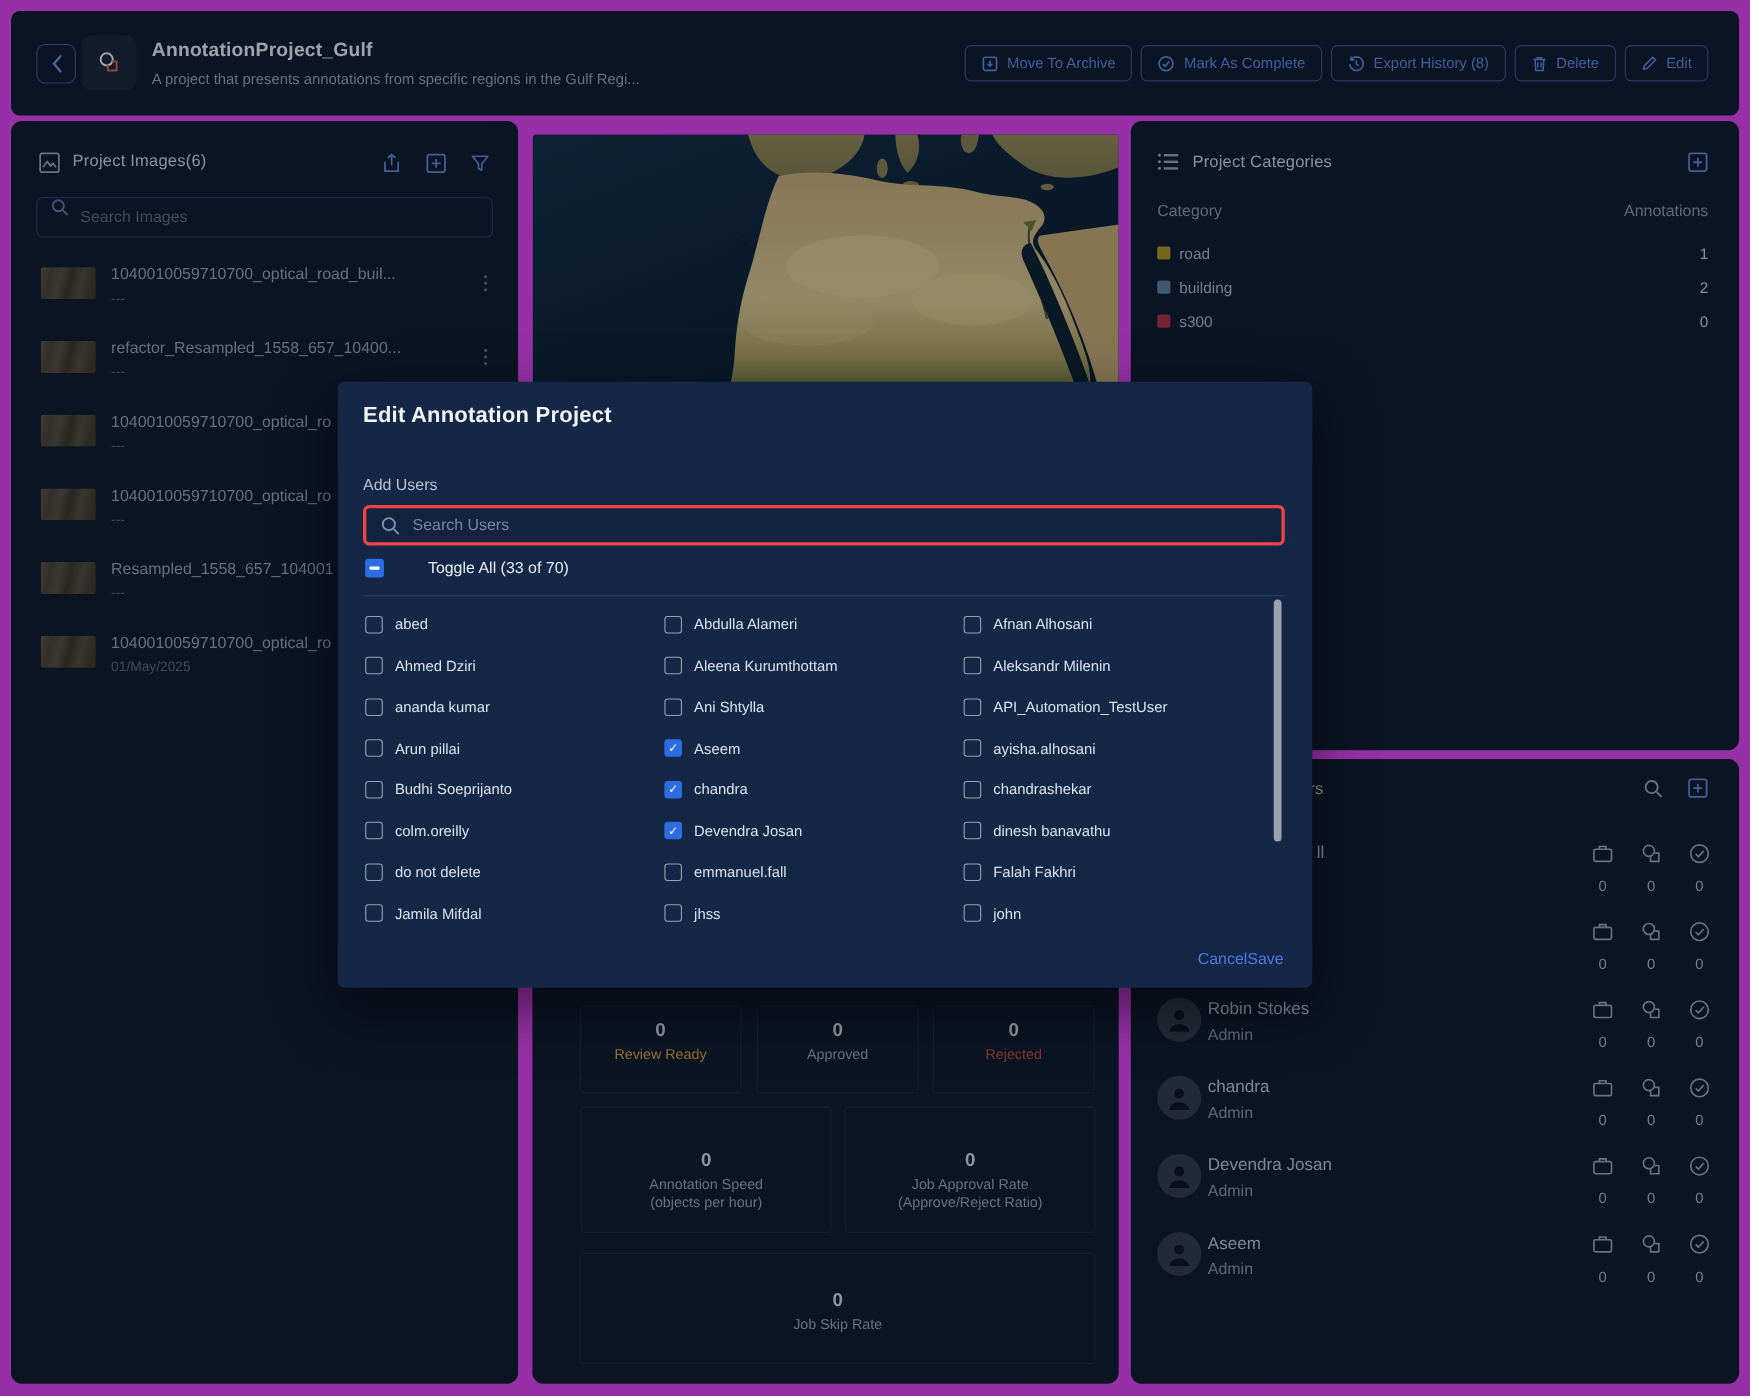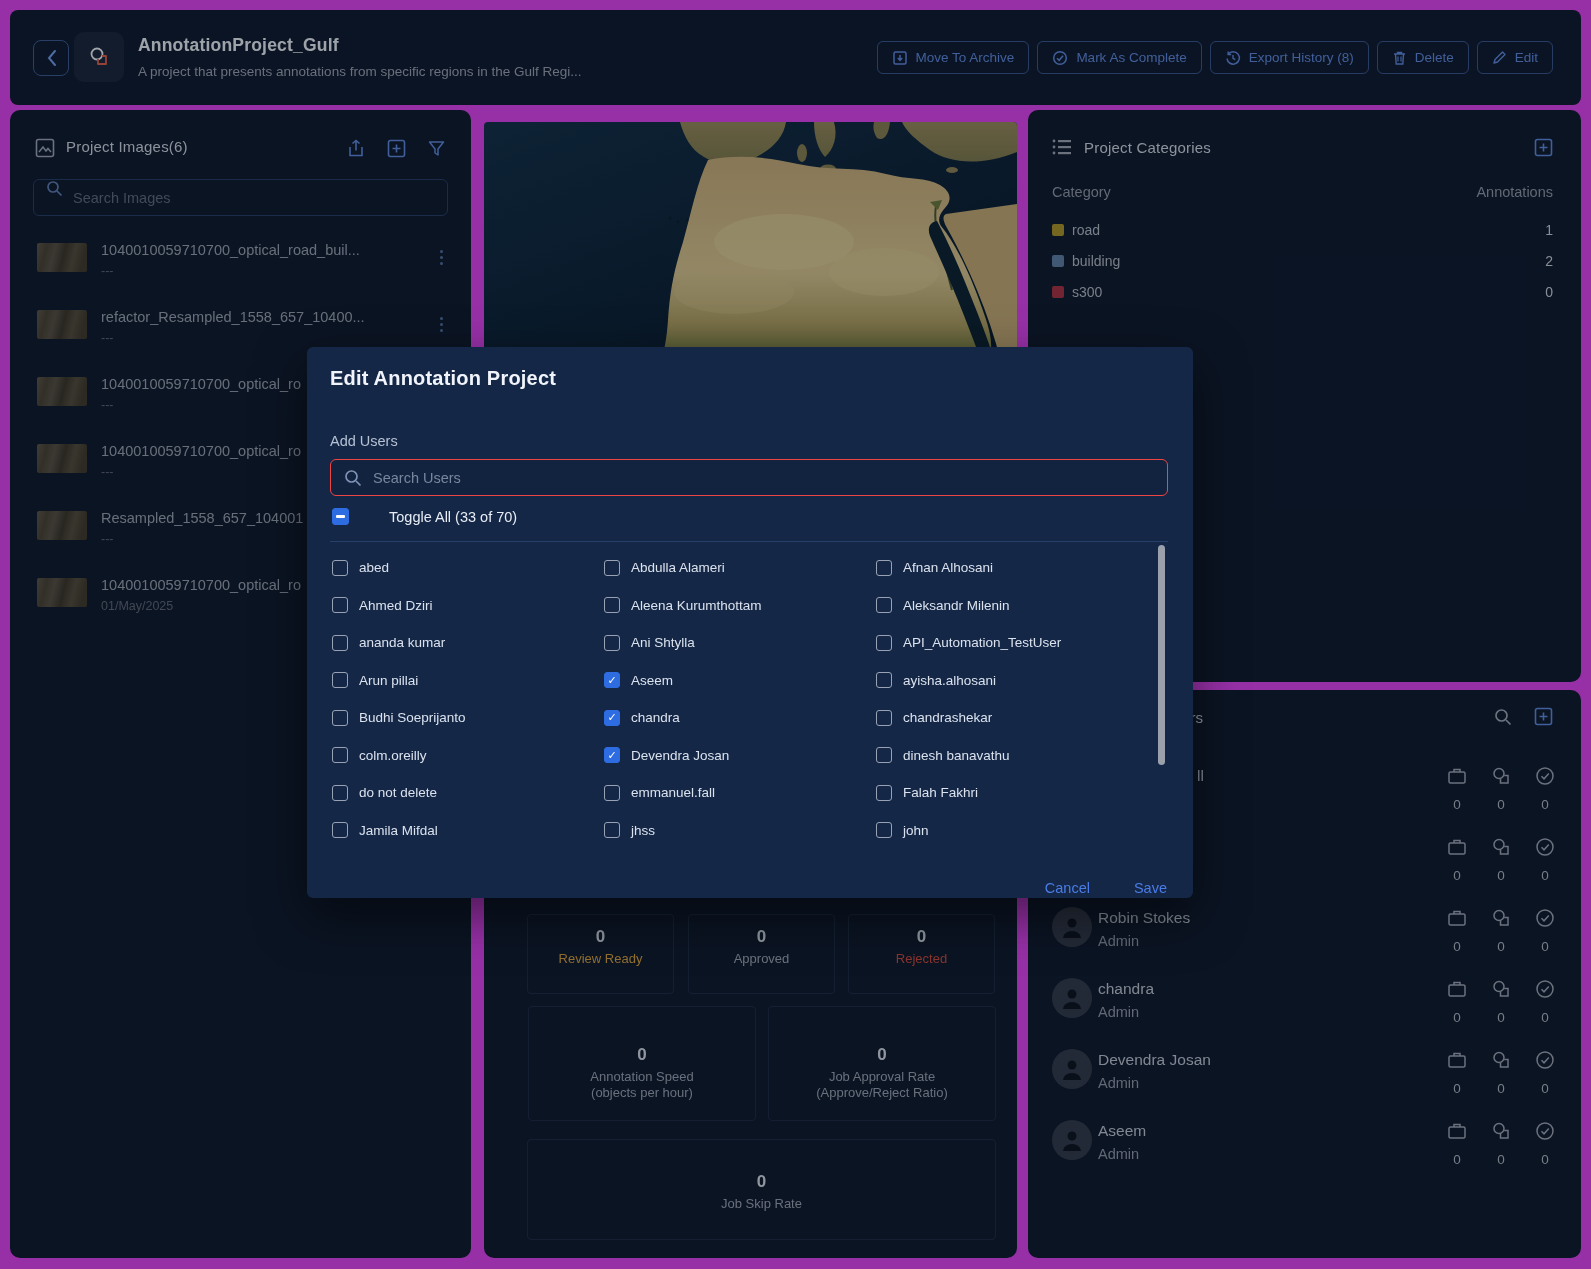--- a/index.html
+++ b/index.html
@@ -77,38 +77,38 @@
   .ustats { position:absolute; right:24px; top:8px; display:flex; gap:20px; }
   .ustat { width:24px; text-align:center; }
   .ustat .n { font-size:13.5px; color:#aab3c1; margin-top:6px; }
 
   
   .overlay { position:absolute; inset:0; background:rgba(0,0,0,.30); z-index:40; }
   .modal { position:absolute; left:307px; top:347px; width:886px; height:551px; background:#142746; border-radius:6px;
            z-index:50; box-shadow:0 18px 50px rgba(0,0,0,.5); }
   .m-title { position:absolute; left:23px; top:20px; font-size:20px; font-weight:bold; color:#f1f4fa; letter-spacing:.2px; }
   .m-addusers { position:absolute; left:23px; top:86px; font-size:14.5px; color:#b6c1d3; }
-  .m-search { position:absolute; left:23px; top:112px; width:838px; height:37px; border:1px solid #ef4444; border-radius:6px;
+  .m-search { position:absolute; left:23px; top:112px; width:838px; height:37px; border:3px solid #ef4444; border-radius:6px;
               display:flex; align-items:center; padding:0 13px; gap:11px; background:rgba(10,22,44,.25); }
   .m-search input { flex:1; background:transparent; border:none; outline:none; color:#dde4ee; font-size:14.5px; }
   .m-search input::placeholder { color:#78879f; }
   .m-toggle { position:absolute; left:25px; top:161px; display:flex; align-items:center; gap:14px; cursor:pointer; }
   .m-toggle .lbl { font-size:14.5px; color:#e8edf5;margin-left:26px; }
   .cbox { width:16px; height:16px; border:1.5px solid #98a2b4; border-radius:3px; display:flex; align-items:center;
           justify-content:center; font-size:11px; color:#fff; flex:none; }
   .cbox.on { background:#2e6ce2; border-color:#2e6ce2; }
   .cbox.ind { background:#2e6ce2; border-color:#2e6ce2; width:17px; height:17px; }
   .cbox.ind::after { content:""; width:9px; height:2.5px; background:#fff; border-radius:1px; }
   .m-divider { position:absolute; left:23px; top:194px; width:838px; height:1px; background:#26406b; }
   .m-grid { position:absolute; left:25px; top:202px; width:820px; }
   .m-grid .mrow { display:flex; height:37.5px; }
   .m-cell { width:272px; display:flex; align-items:center; gap:11px; cursor:pointer; }
   .m-cell .nm { font-size:13.5px; color:#dbe2ee; }
   .m-scroll { position:absolute; left:851px; top:198px; width:7px; height:220px; background:#9aa1ac; border-radius:4px; }
-  .m-foot { position:absolute; right:26px; top:533px; display:flex; gap:44px; }
+  .m-foot { position:absolute; right:26px; top:517px; display:flex; }
   .m-foot .link { font-size:14.5px; color:#4a7ce8; cursor:pointer; background:none; border:none; font-family:inherit; }
 
   .partial-name { position:absolute; left:169px; top:10px; font-size:15.5px; color:#b9c2d0; }
 </style>
 </head>
 <body>
 
 <div class="page">
 
   <div class="topbar">

